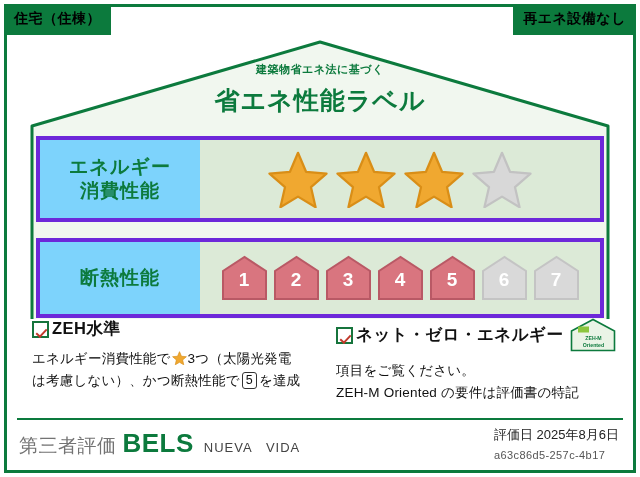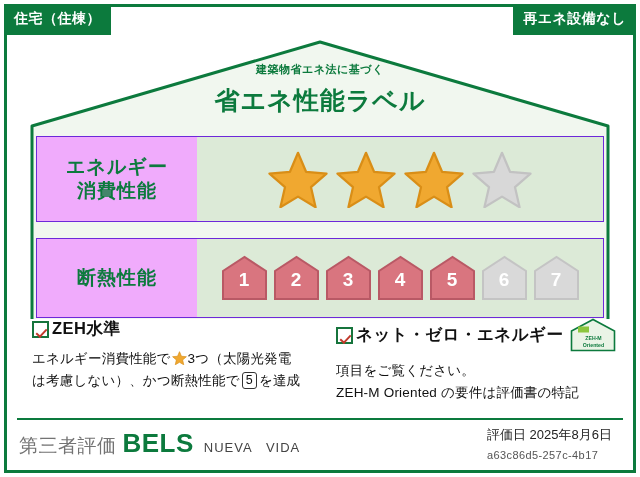--- a/index.html
+++ b/index.html
@@ -21,21 +21,21 @@
     left:4px;top:4px;width:632px;height:469px;
     border:3px solid #0c7a3d;
     box-sizing:border-box;
     background:#ffffff;
   }
   
   .corner-tag{
     position:absolute;
     top:4px;
     background:#0c7a3d;
-    color:#ffffff;
+    color:#000000;
     font-size:14px;
     font-weight:bold;
     padding:6px 10px 7px 10px;
     box-sizing:border-box;
     letter-spacing:0.5px;
     white-space:nowrap;
   }
   .corner-tag.left{left:4px;border-bottom-right-radius:0;}
   .corner-tag.right{right:4px;}
 
@@ -62,22 +62,22 @@
     font-size:25px;
     color:#0c7a3d;
     font-weight:bold;
     letter-spacing:1px;
   }
 
   
   .row{
     position:absolute;
     box-sizing:border-box;
-    background:#f0abfc;
-    border:1px solid #6d28d9;
+    background:#7dd3fc;
+    border:4px solid #6d28d9;
     display:flex;
     align-items:center;
   }
   #row-energy{left:36px;top:136px;width:568px;height:86px;}
   #row-insul{left:36px;top:238px;width:568px;height:80px;}
 
   .row-label{
     width:160px;
     flex:0 0 160px;
     color:#0c7a3d;
@@ -216,21 +216,21 @@
   .third-party{
     font-size:19px;font-weight:normal;color:#737373;letter-spacing:0.5px;
   }
   .bels{
     font-size:26px;font-weight:bold;color:#0c7a3d;letter-spacing:0.5px;
   }
   .owner{
     font-size:13px;color:#444444;letter-spacing:1px;padding-left:4px;
   }
   .eval-wrap{
-    position:absolute;right:21px;top:8px;text-align:left;
+    position:absolute;right:14px;top:8px;text-align:left;
   }
   .eval-date{font-size:13px;color:#222222;}
   .eval-id{font-size:11px;color:#555555;margin-top:5px;letter-spacing:0.4px;}
 </style>
 </head>
 <body>
 
 <div class="label-root">
   <div class="frame"></div>
 

